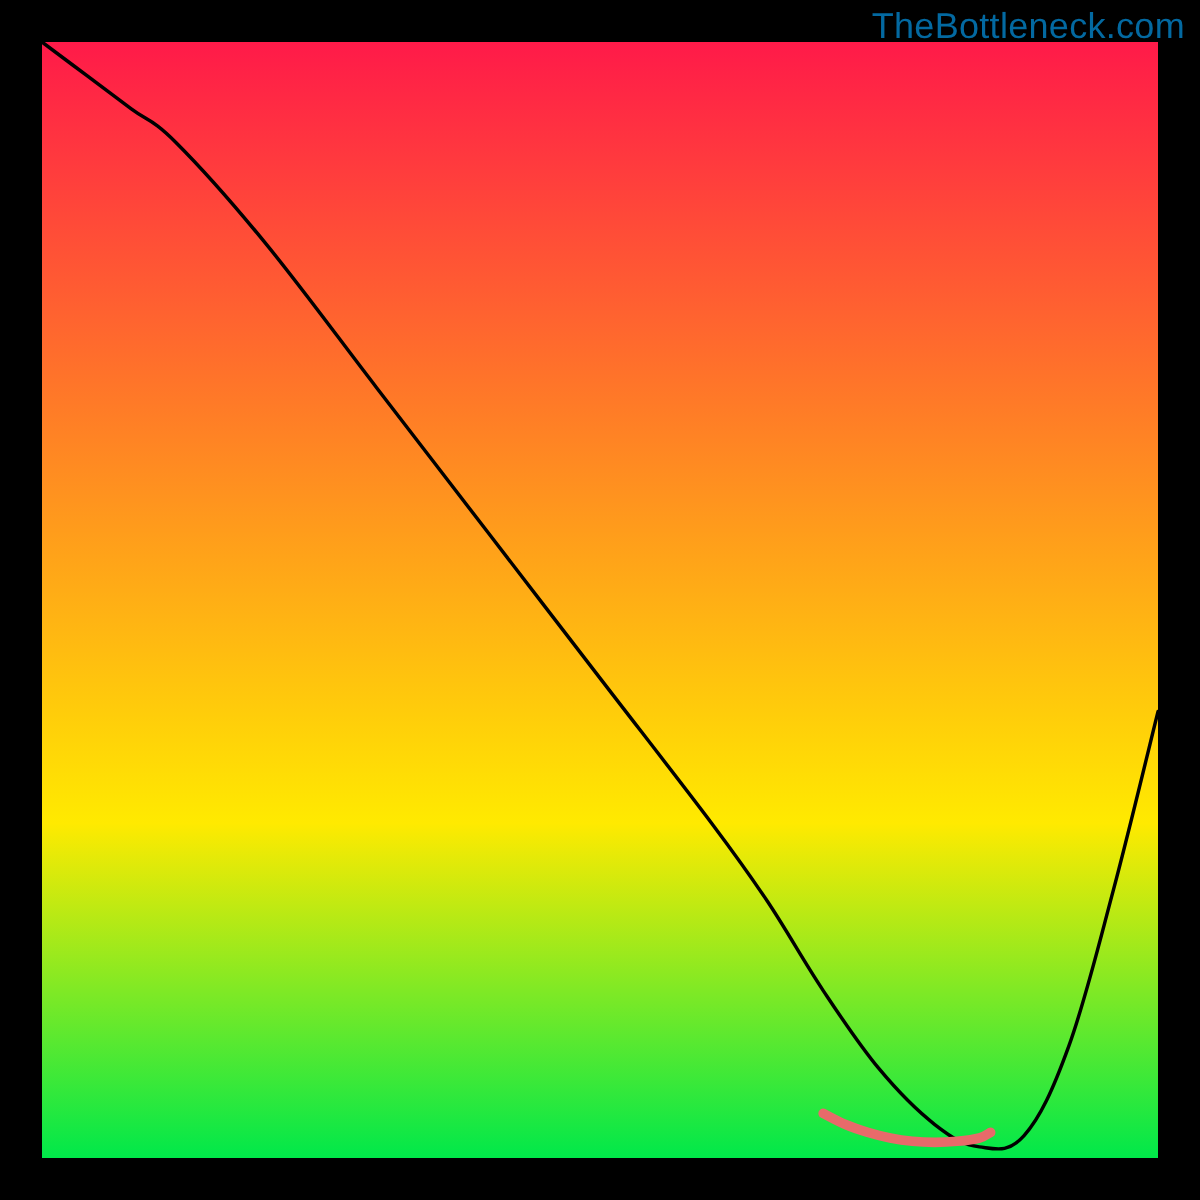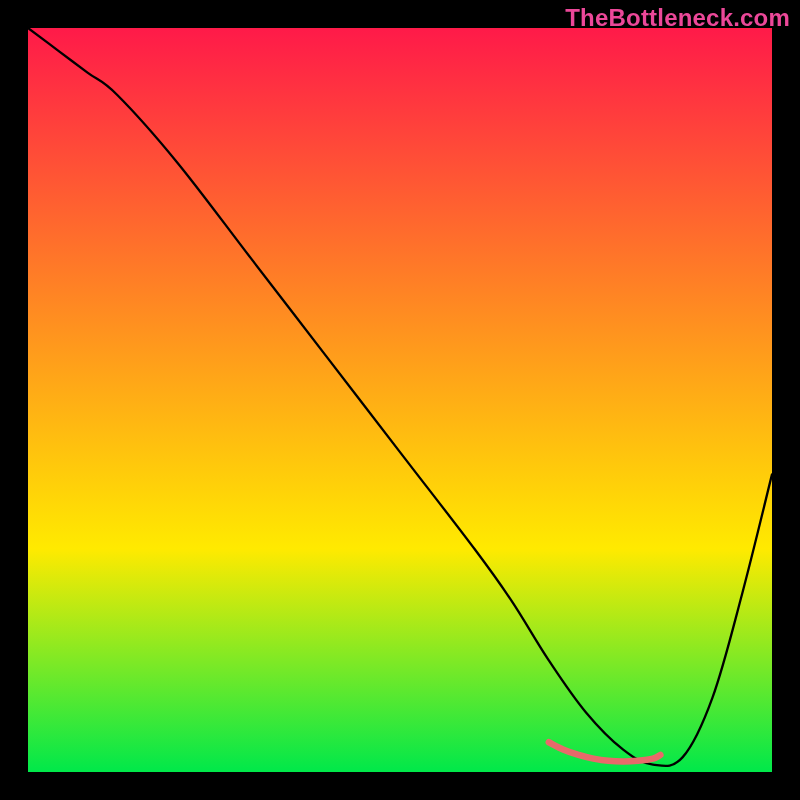--- a/index.html
+++ b/index.html
@@ -15,22 +15,22 @@
     width: 800px;
     height: 800px;
     background: #000;
   }
   .watermark {
     position: absolute;
     top: 4px;
     right: 10px;
     font-family: Arial, Helvetica, sans-serif;
     font-size: 24px;
-    font-weight: 700;
-    color: #ec4899;
+    font-weight: 400;
+    color: #0369a1;
     letter-spacing: 0.2px;
   }
   .plot {
     position: absolute;
     left: 28px;
     top: 28px;
     width: 744px;
     height: 744px;
   }
   svg {

